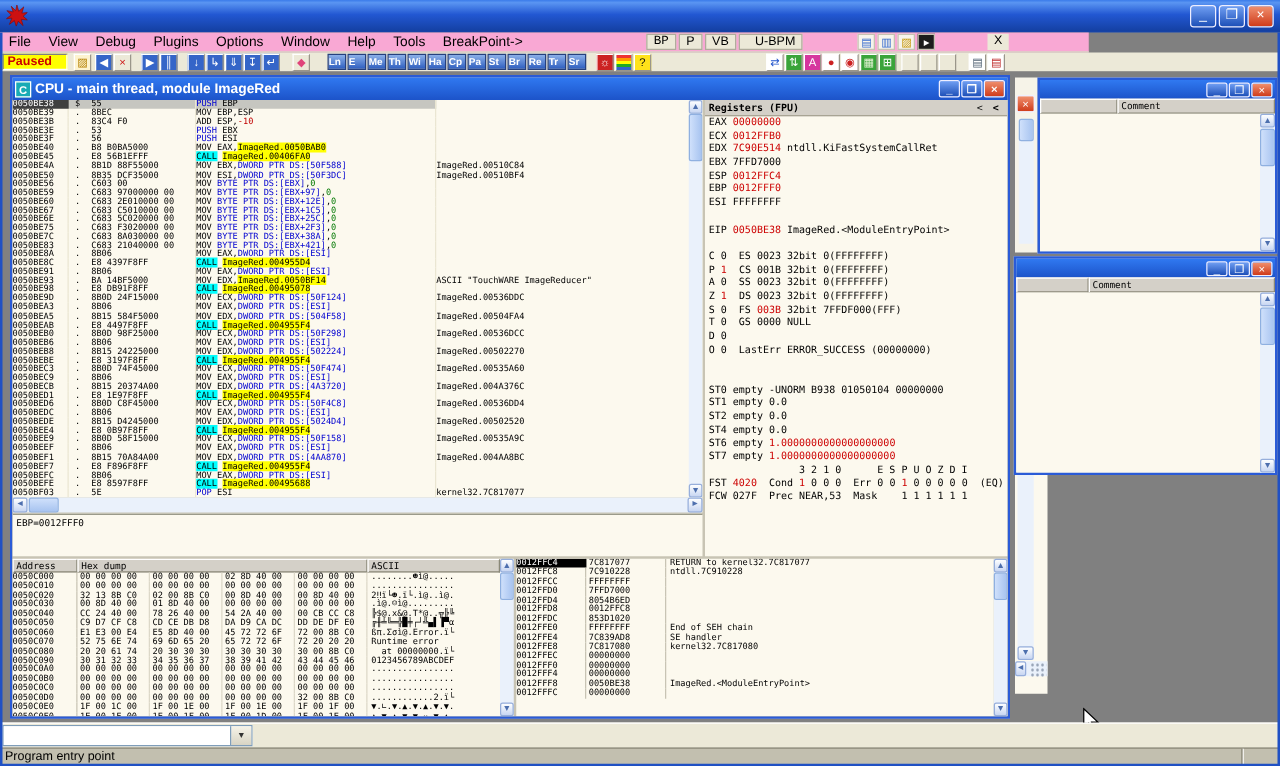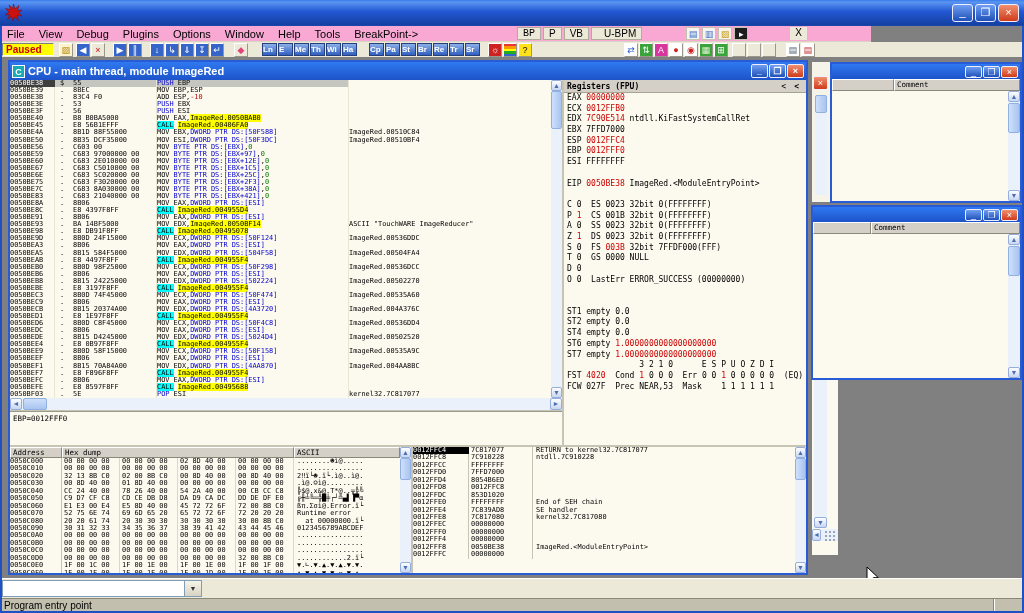--- a/index.html
+++ b/index.html
@@ -179,21 +179,21 @@
         <div class="tbtn" style="background: rgb(53, 101, 200); color: rgb(255, 255, 255); margin-left: 1px;">⇓</div>
         <div class="tbtn" style="background: rgb(53, 101, 200); color: rgb(255, 255, 255); margin-left: 1px;">↧</div>
         <div class="tbtn" style="background: rgb(53, 101, 200); color: rgb(255, 255, 255); margin-left: 1px;">↵</div>
         <div class="tbtn" style="background: rgb(236, 233, 216); color: rgb(224, 68, 122); margin-left: 10px;">◆</div>
         <div class="vbtn" style="margin-left: 14px;">Ln</div>
         <div class="vbtn" style="margin-left: 1px;">E</div>
         <div class="vbtn" style="margin-left: 1px;">Me</div>
         <div class="vbtn" style="margin-left: 1px;">Th</div>
         <div class="vbtn" style="margin-left: 1px;">Wi</div>
         <div class="vbtn" style="margin-left: 1px;">Ha</div>
-        <div class="vbtn" style="margin-left: 12px;">Cp</div>
+        <div class="vbtn" style="margin-left: 1px;">Cp</div>
         <div class="vbtn" style="margin-left: 1px;">Pa</div>
         <div class="vbtn" style="margin-left: 1px;">St</div>
         <div class="vbtn" style="margin-left: 1px;">Br</div>
         <div class="vbtn" style="margin-left: 1px;">Re</div>
         <div class="vbtn" style="margin-left: 1px;">Tr</div>
         <div class="vbtn" style="margin-left: 1px;">Sr</div>
         <div class="tbtn" style="background: rgb(204, 34, 34); color: rgb(255, 255, 255); margin-left: 8px;">☼</div>
         <div class="tbtn tile-rainbow" style="color: rgb(0, 0, 0); margin-left: 1px;"></div>
         <div class="tbtn" style="background: rgb(255, 226, 26); color: rgb(17, 17, 17); margin-left: 1px;">?</div>
         <div class="tbtn" style="background: rgb(255, 255, 255); color: rgb(34, 85, 204); margin-left: 92px;">⇄</div>
@@ -300,20 +300,21 @@
               <div class="rl">C 0  ES 0023 32bit 0(FFFFFFFF)</div>
               <div class="rl">P <span class="rv">1</span>  CS 001B 32bit 0(FFFFFFFF)</div>
               <div class="rl">A 0  SS 0023 32bit 0(FFFFFFFF)</div>
               <div class="rl">Z <span class="rv">1</span>  DS 0023 32bit 0(FFFFFFFF)</div>
               <div class="rl">S 0  FS <span class="rv">003B</span> 32bit 7FFDF000(FFF)</div>
               <div class="rl">T 0  GS 0000 NULL</div>
               <div class="rl">D 0</div>
               <div class="rl">O 0  LastErr ERROR_SUCCESS (00000000)</div>
               <div class="rl"></div>
               <div class="rl"></div>
+              <div class="rl">ST0 empty -UNORM B938 01050104 00000000</div>
               <div class="rl">ST1 empty 0.0</div>
               <div class="rl">ST2 empty 0.0</div>
               <div class="rl">ST4 empty 0.0</div>
               <div class="rl">ST6 empty <span class="rv">1.0000000000000000000</span></div>
               <div class="rl">ST7 empty <span class="rv">1.0000000000000000000</span></div>
               <div class="rl">               3 2 1 0      E S P U O Z D I</div>
               <div class="rl">FST <span class="rv">4020</span>  Cond <span class="rv">1</span> 0 0 0  Err 0 0 <span class="rv">1</span> 0 0 0 0 0  (EQ)</div>
               <div class="rl">FCW 027F  Prec NEAR,53  Mask    1 1 1 1 1 1</div>
             </div>
         </div>

